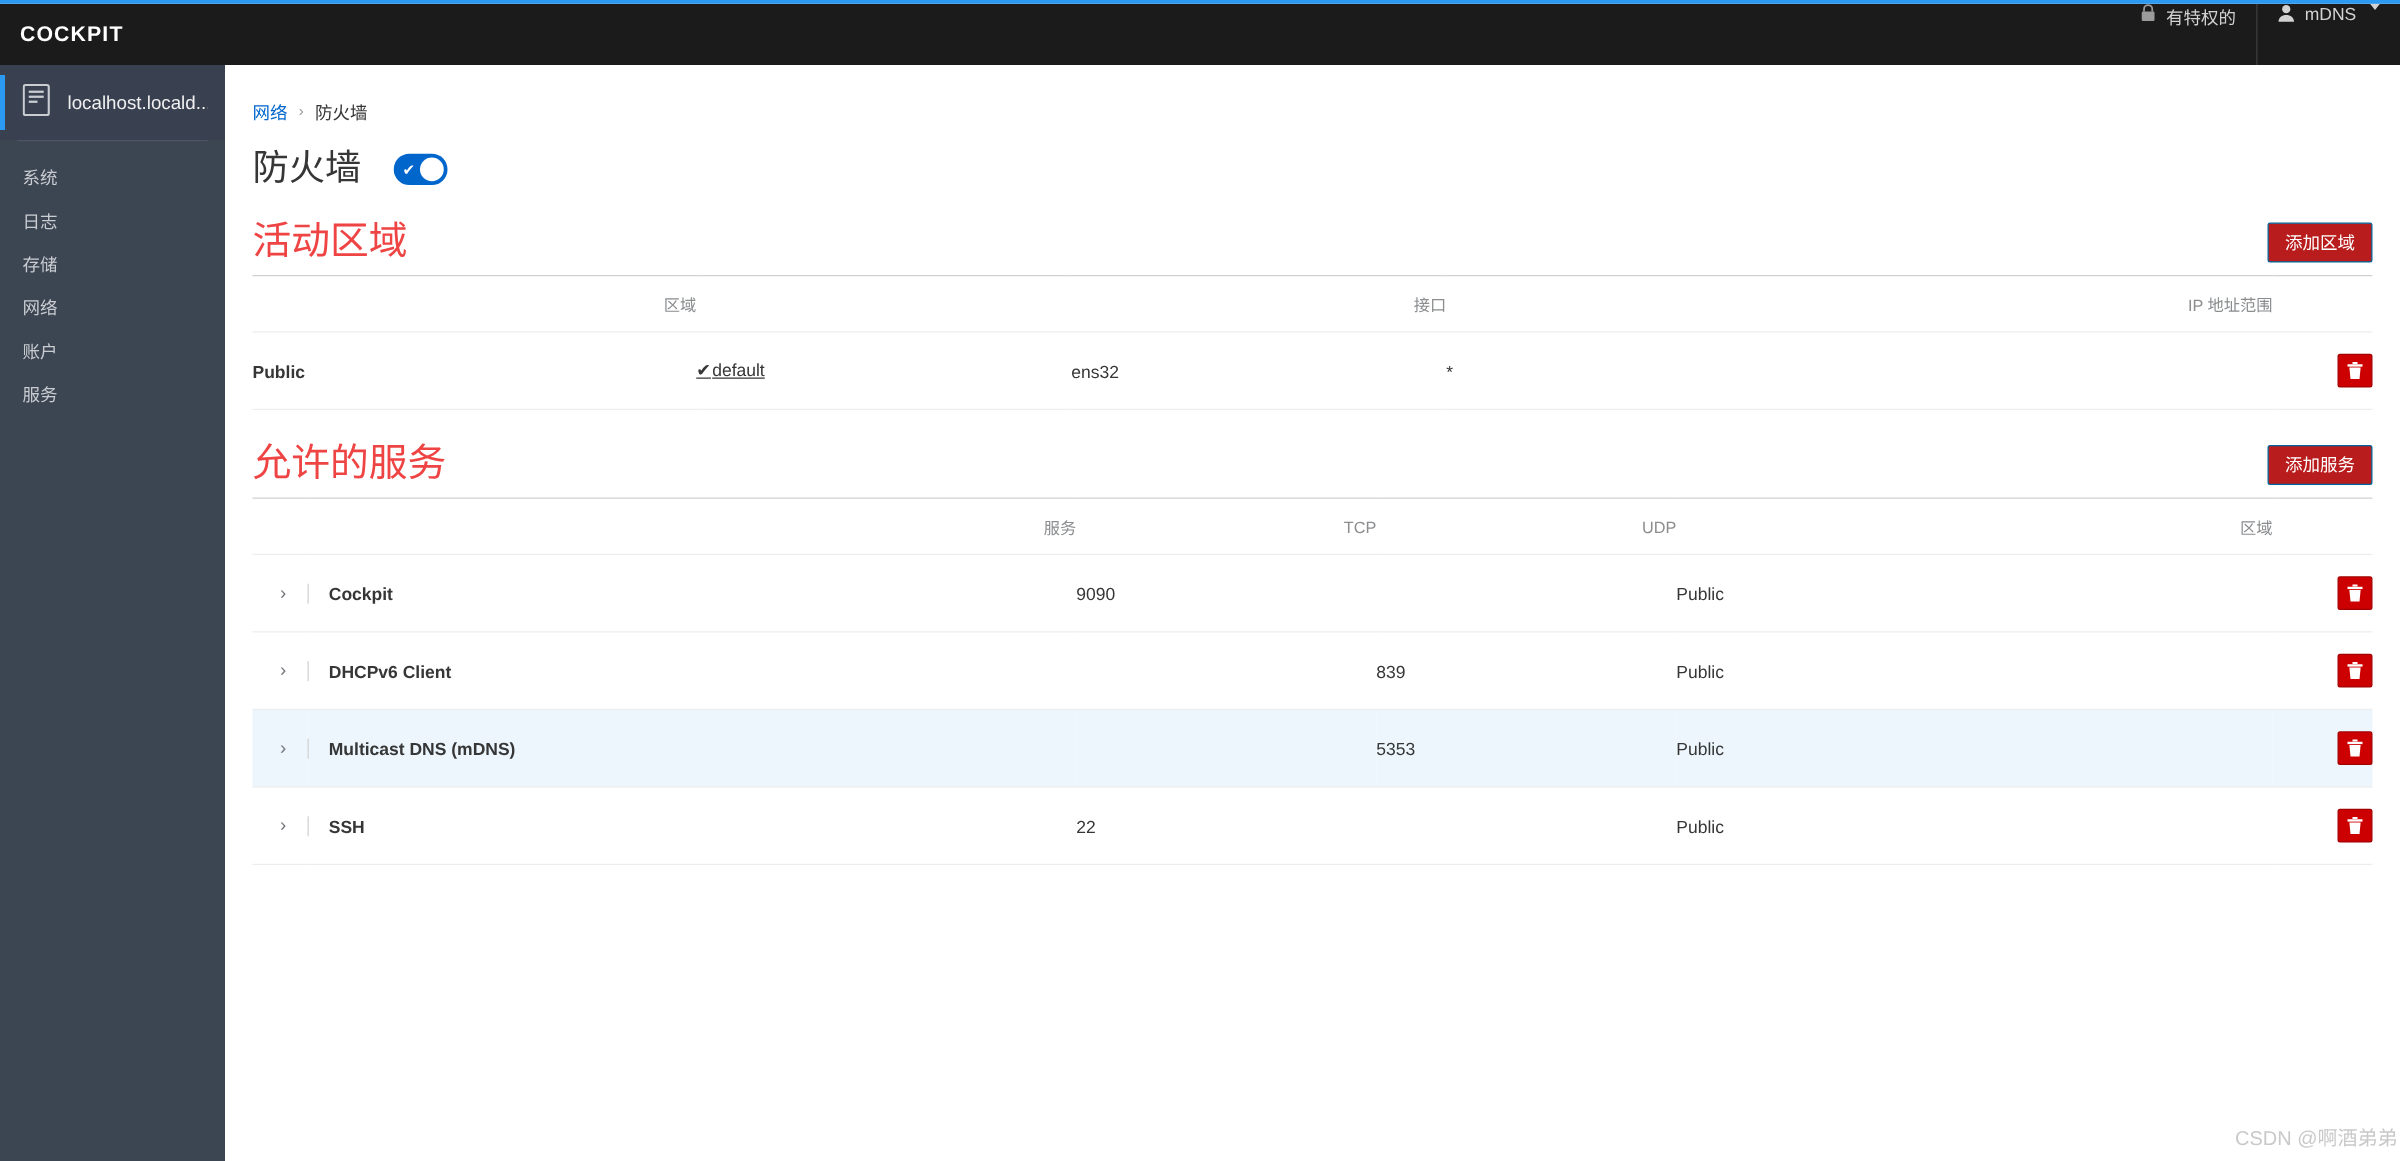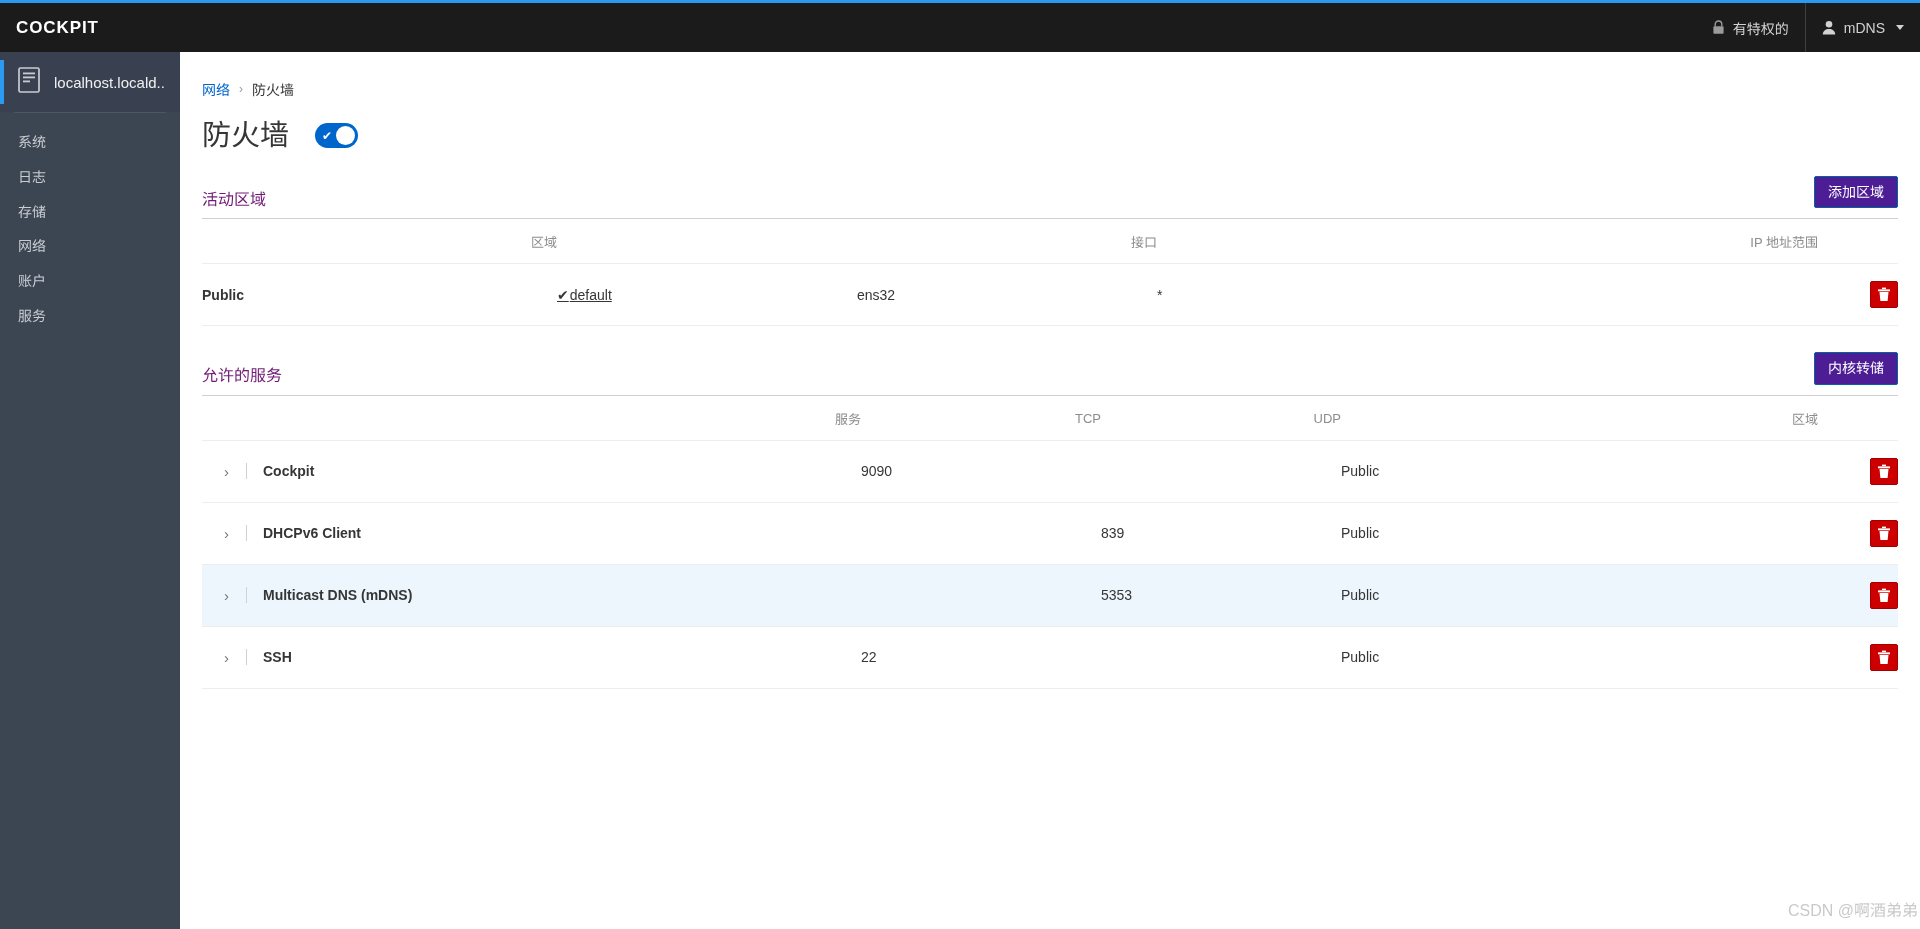--- a/index.html
+++ b/index.html
@@ -35,21 +35,21 @@
     font-weight: bold;
     letter-spacing: 0.9px;
     padding-left: 16px;
   }
   #masthead-right {
     margin-left: auto;
     display: flex; align-items: center;
     height: 49px;
   }
   .mh-item {
-    display: flex; align-items: center;
+    display: flex; align-items: flex-start;
     gap: 8px;
     height: 49px;
     padding: 0 16px;
     color: #d2d2d2;
     font-size: 14px;
     cursor: pointer;
   }
   .mh-item + .mh-item { border-left: 1px solid #3f3f3f; }
   .mh-icon { display: inline-flex; align-items: center; }
   .caret {
@@ -162,28 +162,28 @@
   .section {
     padding: 0 22px;
     margin-top: 26px;
   }
   .section-head {
     display: flex; align-items: flex-end;
     justify-content: space-between;
     padding-bottom: 10px;
   }
   .section-title {
-    font-size: 16px;
-    color: #701a75;
+    font-size: 31px;
+    color: #ef4444;
     font-weight: normal;
     margin: 0;
     line-height: 1.1;
   }
   .btn-primary {
-    background: #4c1d95;
+    background: #b91c1c;
     border: 1px solid #00659c;
     color: #ffffff;
     font-size: 14px;
     padding: 5px 13px;
     border-radius: 2px;
     cursor: pointer;
     line-height: 1.45;
     font-family: inherit;
   }
 
@@ -367,21 +367,21 @@
             </button>
           </td>
         </tr>
       </tbody>
     </table>
   </section>
 
   <section class="section">
     <div class="section-head">
       <h2 class="section-title">允许的服务</h2>
-      <button class="btn-primary">内核转储</button>
+      <button class="btn-primary">添加服务</button>
     </div>
 
     <table class="fw">
       <colgroup>
         <col class="col-expander">
           <col style="width:615px">
           <col style="width:240px">
           <col style="width:240px">
           <col>
           <col class="col-actions">

